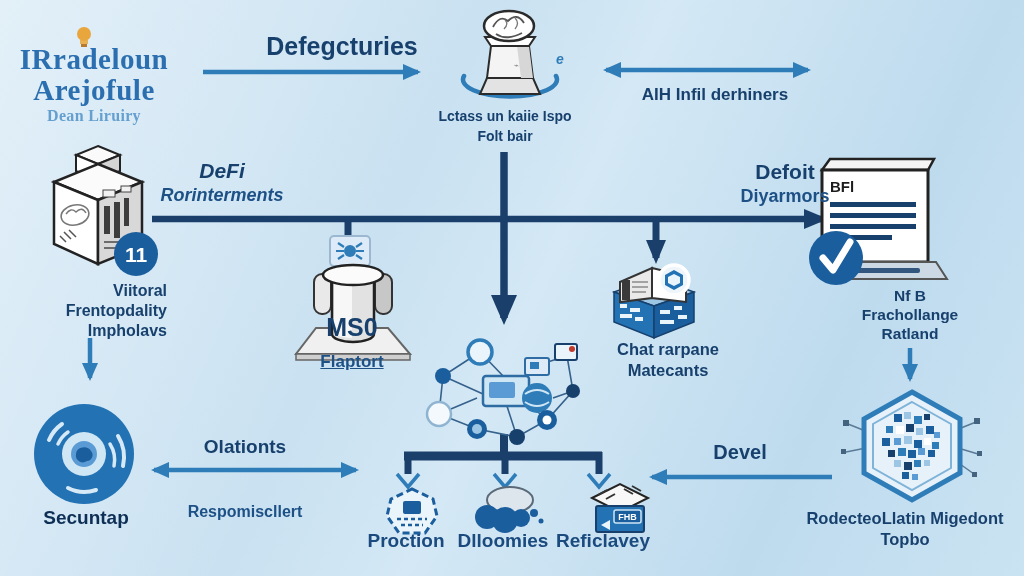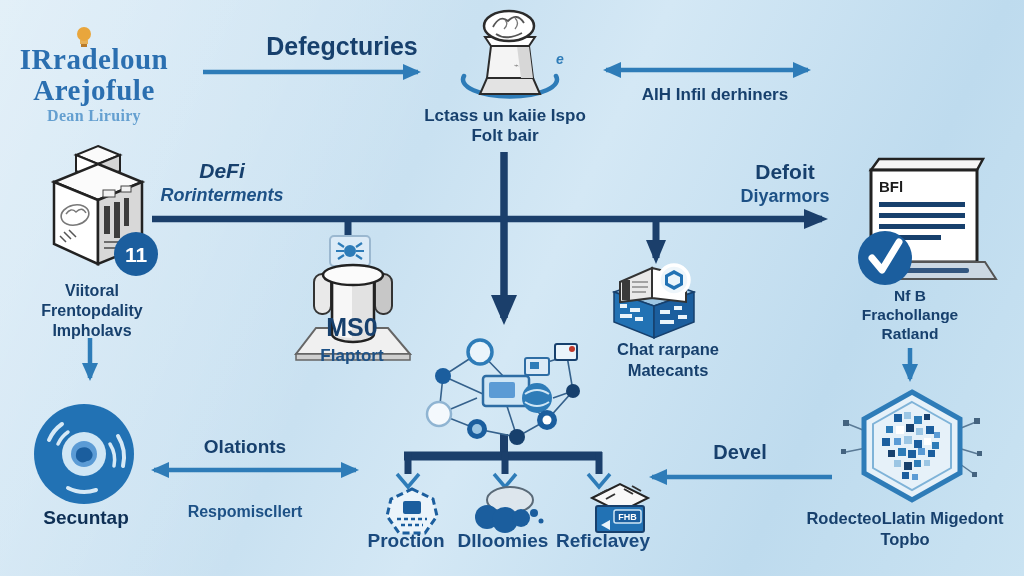--- a/index.html
+++ b/index.html
@@ -171,21 +171,21 @@
       <polygon points="18,24 50,10 50,40 18,44" fill="#e9e9e9" stroke="#333" stroke-width="2"></polygon>
       <rect x="20" y="22" width="8" height="20" fill="#3a3a3a"></rect>
       <path d="M30,24 h16 M30,29 h16 M30,34 h14" stroke="#8a8a8a" stroke-width="1.6"></path>
       <polygon points="50,10 84,18 84,44 50,40" fill="#ffffff" stroke="#333" stroke-width="2"></polygon>
       <circle cx="72" cy="22" r="15" fill="#eef6fb" stroke="#ffffff" stroke-width="3.5"></circle>
       <polygon points="72,12 81,17 81,27 72,32 63,27 63,17" fill="#2272b4"></polygon>
       <polygon points="72,16 78,19 78,25 72,28 66,25 66,19" fill="#eaf4fb"></polygon>
     </svg>
   </div>
 
-  <div class="icon" style="left:853px;top:152px;width:145px;height:135px;">
+  <div class="icon" style="left:804px;top:152px;width:145px;height:135px;">
     <svg width="145" height="135" viewBox="0 0 145 135">
       <polygon points="18,18 124,18 130,7 26,7" fill="#f5f5f5" stroke="#222" stroke-width="2.5"></polygon>
       <rect x="18" y="18" width="106" height="92" fill="#ffffff" stroke="#222" stroke-width="3"></rect>
       <text x="26" y="40" font-size="15" font-weight="700" fill="#1c1c1c">BFl</text>
       <g fill="#17406d">
         <rect x="26" y="50" width="86" height="5"></rect>
         <rect x="26" y="61" width="86" height="5"></rect>
         <rect x="26" y="72" width="86" height="5"></rect>
         <rect x="26" y="83" width="62" height="5"></rect>
       </g>
@@ -288,46 +288,46 @@
   </div>
 
   <div class="title">
     <div>IRradeloun</div>
     <div>Arejofule</div>
     <div class="subtitle">Dean Liruiry</div>
   </div>
 
   <div class="lbl bold" style="left:242px;top:32px;width:200px;font-size:25px;">Defegcturies</div>
 
-  <div class="lbl" style="left:420px;top:106px;width:170px;font-size:17px;line-height:20px;font-weight:600;">
+  <div class="lbl" style="left:420px;top:106px;width:170px;font-size:14px;line-height:20px;font-weight:600;">
     <div>Lctass un kaiie Ispo</div>
     <div>Folt bair</div>
   </div>
 
   <div class="lbl bold" style="left:615px;top:85px;width:200px;font-size:17px;">AIH Infil derhiners</div>
 
   <div class="lbl" style="left:147px;top:159px;width:150px;font-style:italic;">
     <div class="bold" style="font-size:21px;">DeFi</div>
     <div class="med" style="font-size:18px;margin-top:2px;">Rorinterments</div>
   </div>
 
   <div class="lbl" style="left:710px;top:160px;width:150px;">
     <div class="bold" style="font-size:21px;">Defoit</div>
     <div class="med" style="font-size:18px;margin-top:2px;">Diyarmors</div>
   </div>
 
-  <div class="lbl" style="left:17px;top:281px;width:150px;font-size:16px;line-height:20px;font-weight:600;">
+  <div class="lbl" style="left:17px;top:281px;width:150px;font-size:16px;line-height:20px;font-weight:600;text-align:right;">
     <div>Viitoral</div>
     <div>Frentopdality</div>
     <div>Impholavs</div>
   </div>
 
   <div class="lbl" style="left:302px;top:313px;width:100px;">
     <div class="bold" style="font-size:25px;">MS0</div>
-    <div class="med" style="font-size:17px;margin-top:4px;">Flaptort</div>
+    <div class="med" style="font-size:17px;margin-top:10px;text-decoration:underline;">Flaptort</div>
   </div>
 
   <div class="lbl" style="left:593px;top:339px;width:150px;font-size:16.5px;line-height:21px;font-weight:600;">
     <div>Chat rarpane</div>
     <div>Matecants</div>
   </div>
 
   <div class="lbl" style="left:835px;top:286px;width:150px;font-size:15.5px;line-height:19px;font-weight:600;">
     <div class="bold">Nf B</div>
     <div>Frachollange</div>

